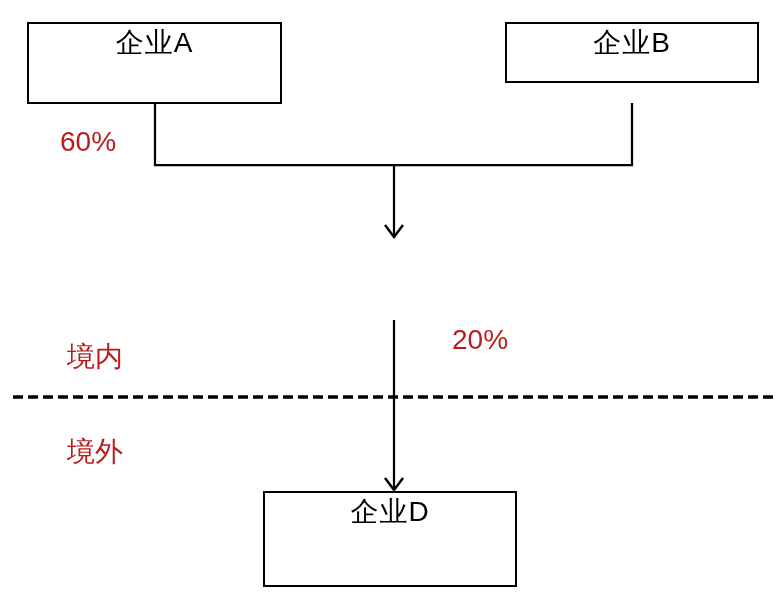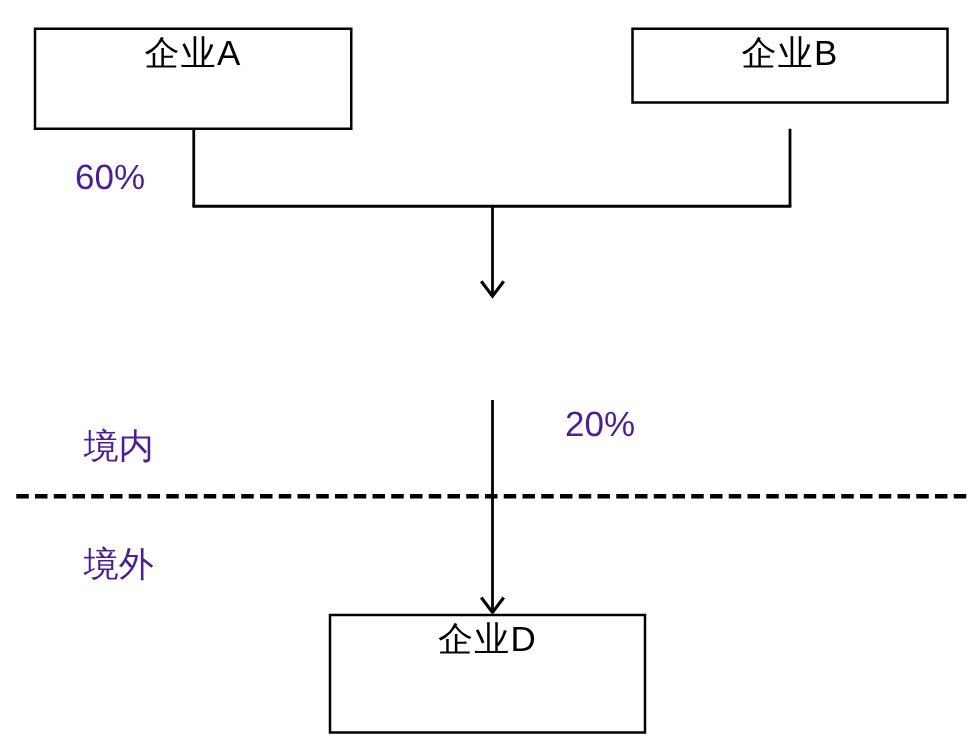--- a/index.html
+++ b/index.html
@@ -30,21 +30,21 @@
     display: flex;
     align-items: flex-start;
     justify-content: center;
     font-size: 28px;
     color: #000000;
     letter-spacing: 1px;
   }
   .free-label {
     position: absolute;
     font-size: 28px;
-    color: #4c1d95;
+    color: #b91c1c;
     white-space: nowrap;
     line-height: 1;
   }
   #node-a { left: 27px;  top: 22px;  width: 255px; height: 82px; }
   #node-b { left: 505px; top: 22px;  width: 254px; height: 61px; }
   #node-c { left: 263px; top: 238px; width: 254px; height: 82px; }
   #node-d { left: 263px; top: 491px; width: 254px; height: 96px; }
 
   #label-60      { left: 60px;  top: 128px; }
   #label-20      { left: 428px; top: 326px; margin-left: 24px; }

